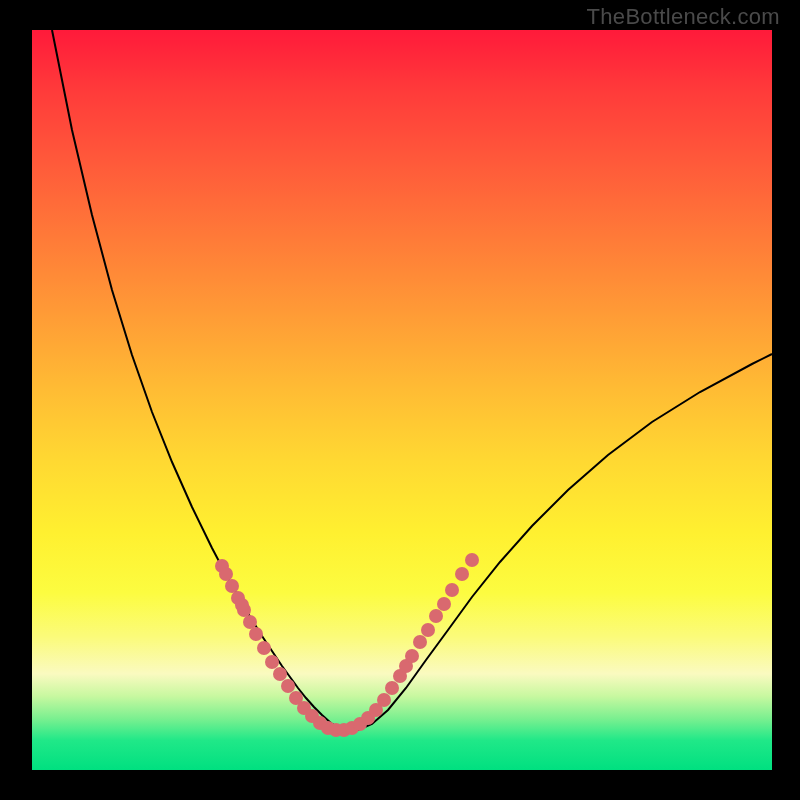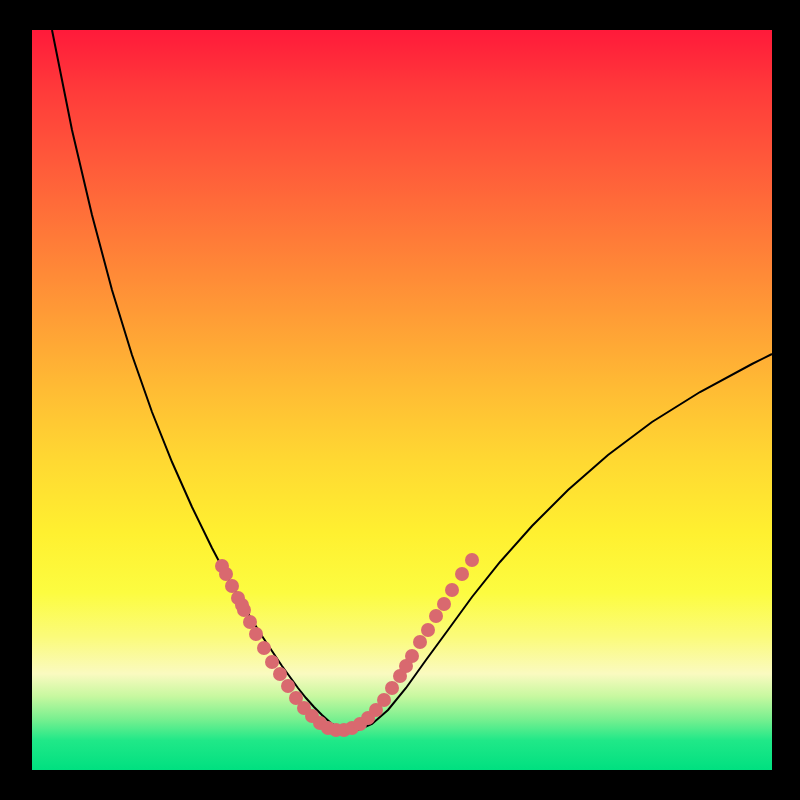--- a/index.html
+++ b/index.html
@@ -51,20 +51,21 @@
     top: 0;
   }
 </style>
 </head>
 <body>
 
 <div class="frame">
 
   <div class="plot" id="plot" style="left: 32px; top: 30px; width: 740px; height: 740px;"></div>
 
+  <div class="watermark" style="top:4px; right:20px;">TheBottleneck.com</div>
 
   <svg class="curve" id="svg" width="800" height="800">
       <path d="M52 30 L72 130 L92 215 L112 290 L132 355 L152 412 L172 462 L192 507 L212 548 L232 586 L242 603 L252 620 L262 636 L272 651 L282 666 L290 677 L298 688 L306 698 L314 707 L322 715 L332 724 L344 730 L358 730 L372 724 L388 710 L406 688 L426 660 L448 630 L472 597 L500 562 L532 526 L568 490 L608 455 L652 422 L700 392 L752 364 L772 354 " fill="none" stroke="#000" stroke-width="2"></path>
       <circle cx="222" cy="566" r="7" fill="#d9696f"></circle>
       <circle cx="226" cy="574" r="7" fill="#d9696f"></circle>
       <circle cx="232" cy="586" r="7" fill="#d9696f"></circle>
       <circle cx="238" cy="598" r="7" fill="#d9696f"></circle>
       <circle cx="244" cy="610" r="7" fill="#d9696f"></circle>
       <circle cx="242" cy="605" r="7" fill="#d9696f"></circle>
       <circle cx="250" cy="622" r="7" fill="#d9696f"></circle>

